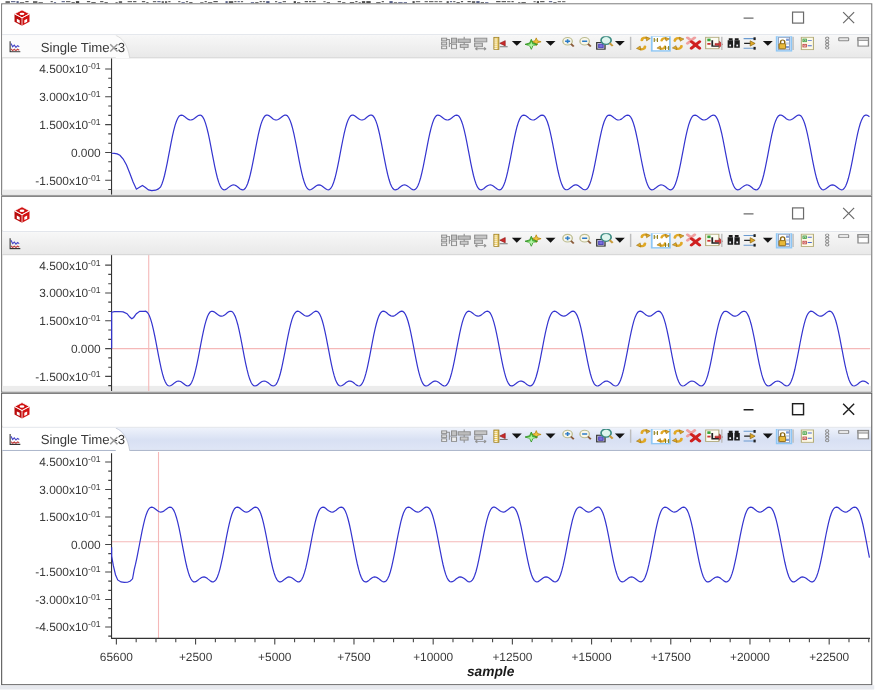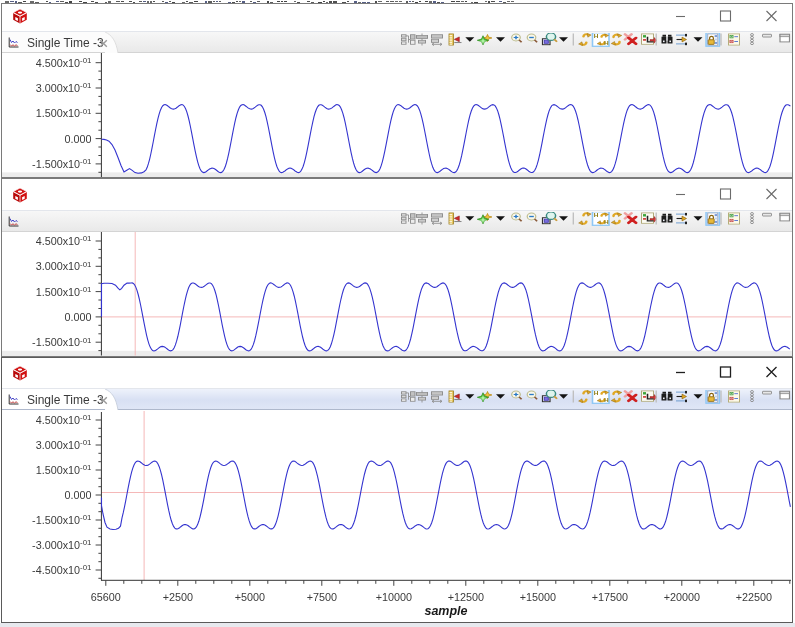--- a/index.html
+++ b/index.html
@@ -3,21 +3,21 @@
 * { margin:0; padding:0; box-sizing:border-box; }
 html,body { width:795px; height:627px; background:#ffffff; font-family:"Liberation Sans", sans-serif; overflow:hidden; }
 #stage { position:relative; width:795px; height:627px; }
 .win { position:absolute; left:1px; width:792px; background:#fff; border:1px solid #777; overflow:hidden; }
 .tt { position:absolute; left:0; width:100%; background:#fff; }
 .sep { position:absolute; left:0; width:100%; height:1px; background:#e3e6ec; }
 .btns { position:absolute; right:-5px; }
 .row { position:absolute; left:0; width:100%; }
 .tab { position:absolute; left:0; top:0; height:100%; width:104px; }
 .tabedge { position:absolute; top:0; }
-.tl { position:absolute; left:25px; top:4px; font-size:12px; color:#3a3a3a; white-space:nowrap;text-align:center; }
+.tl { position:absolute; left:35px; top:4px; font-size:12px; color:#3a3a3a; white-space:nowrap;text-align:center; }
 .tx { position:absolute; left:97px; top:7px; }
 .tbwrap { position:absolute; left:391px; top:1px; }
 .plotwrap { position:absolute; width:795px; }
 .plot { position:absolute; left:0; top:0; }
 .yl { font-size:10.8px; fill:#3a3a3a; font-family:"Liberation Sans", sans-serif; }
 .ys { font-size:7.9px; }
 .sl { font-size:12.5px; font-weight:bold; font-style:italic; fill:#1a1a1a; font-family:"Liberation Sans", sans-serif; }
 .tk { stroke:#444; stroke-width:1; }
 .ax { stroke:#333; stroke-width:1; }
 .wv { stroke:#3434cf; stroke-width:1.1; fill:none; }

